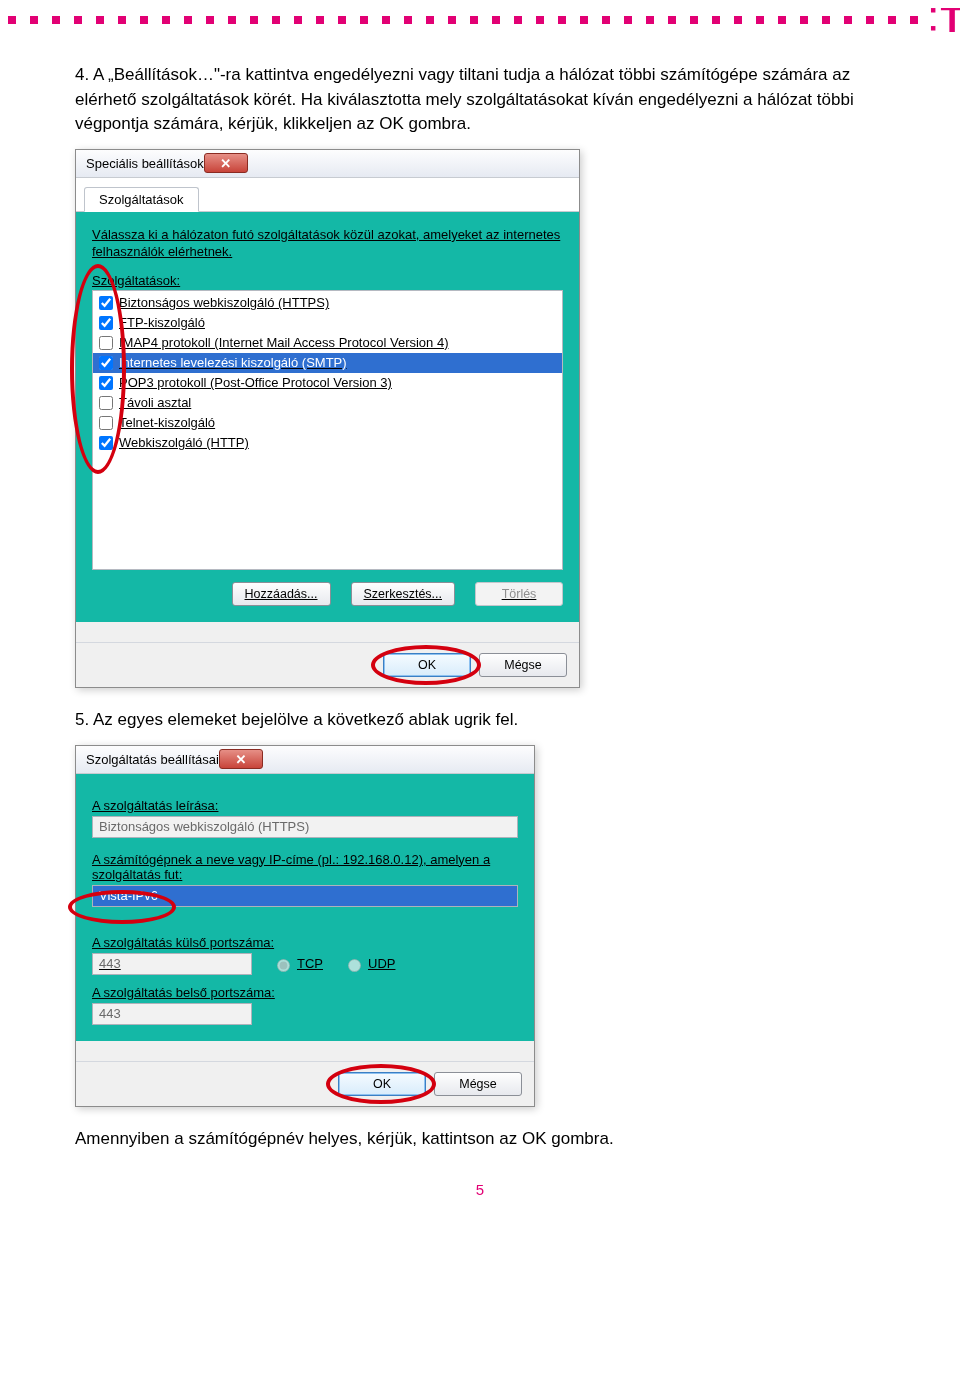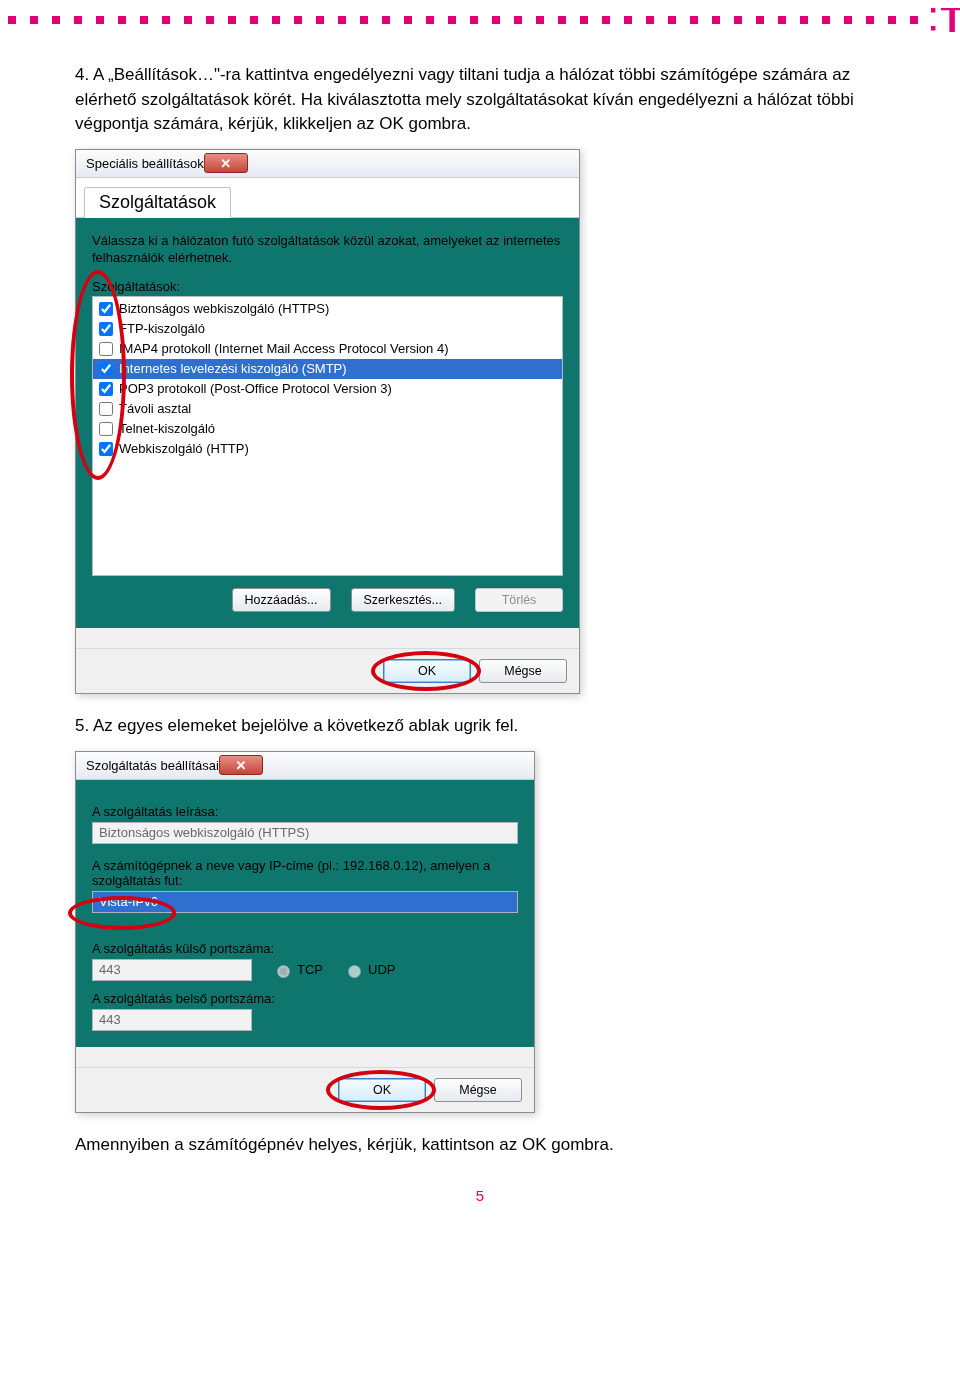--- a/index.html
+++ b/index.html
@@ -79,27 +79,28 @@
     background: #fff;
     border-bottom: 1px solid #c7cbd1;
   }
   .tab {
     display: inline-block;
     background: #fff;
     border: 1px solid #bfc4cc;
     border-bottom: 1px solid #fff;
     padding: 4px 14px;
     border-radius: 3px 3px 0 0;
-    font-size: 18px;
+    font-size: 13px;
     position: relative;
     top: 1px;
   }
   .panel {
-    background: #0f766e;
+    background: #14b8a6;
     padding: 14px 16px 16px 16px;
+    text-decoration: underline;
   }
   .panel-footer {
     background: #f0f0f0;
     padding: 10px 12px;
     border-top: 1px solid #d4d8df;
     display: flex;
     justify-content: flex-end;
     gap: 8px;
     position: relative;
     margin-top: 20px;

